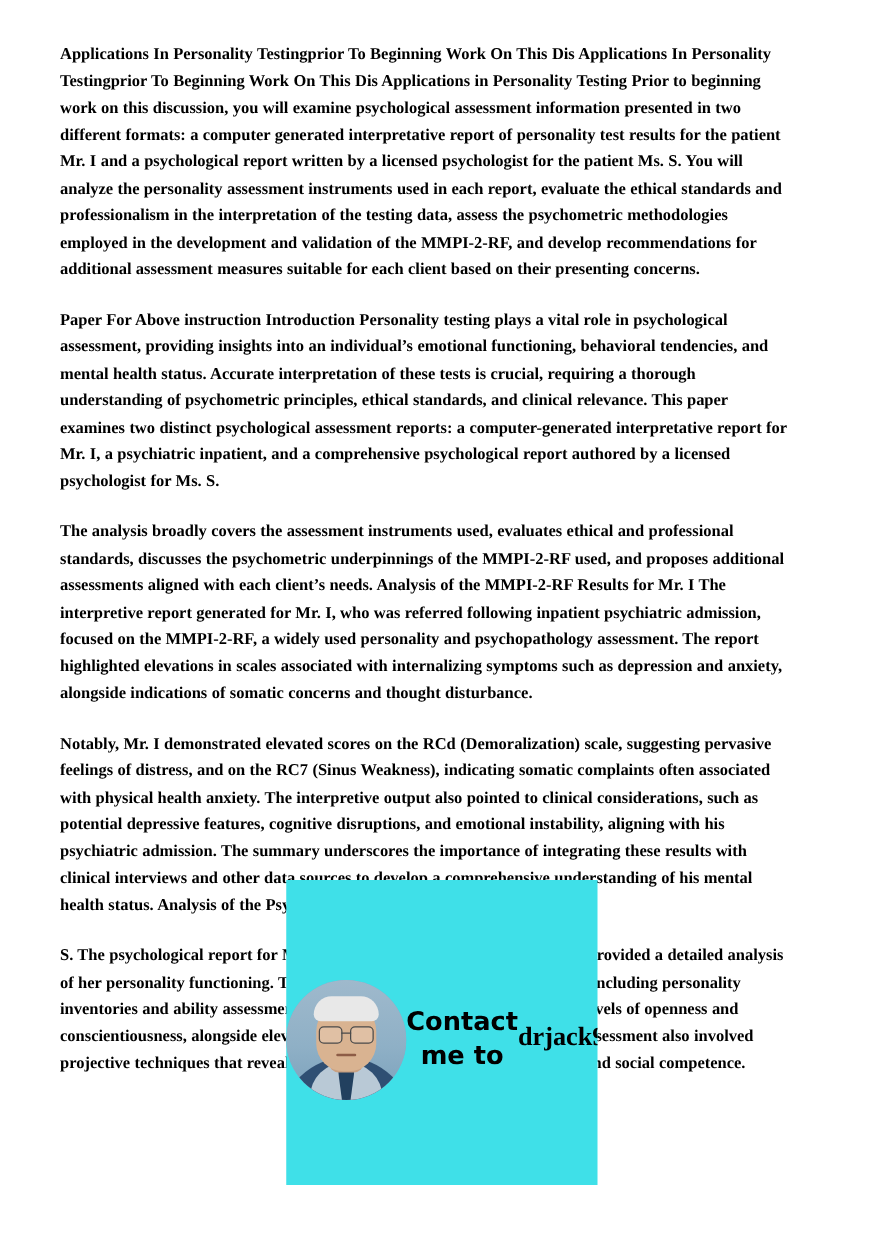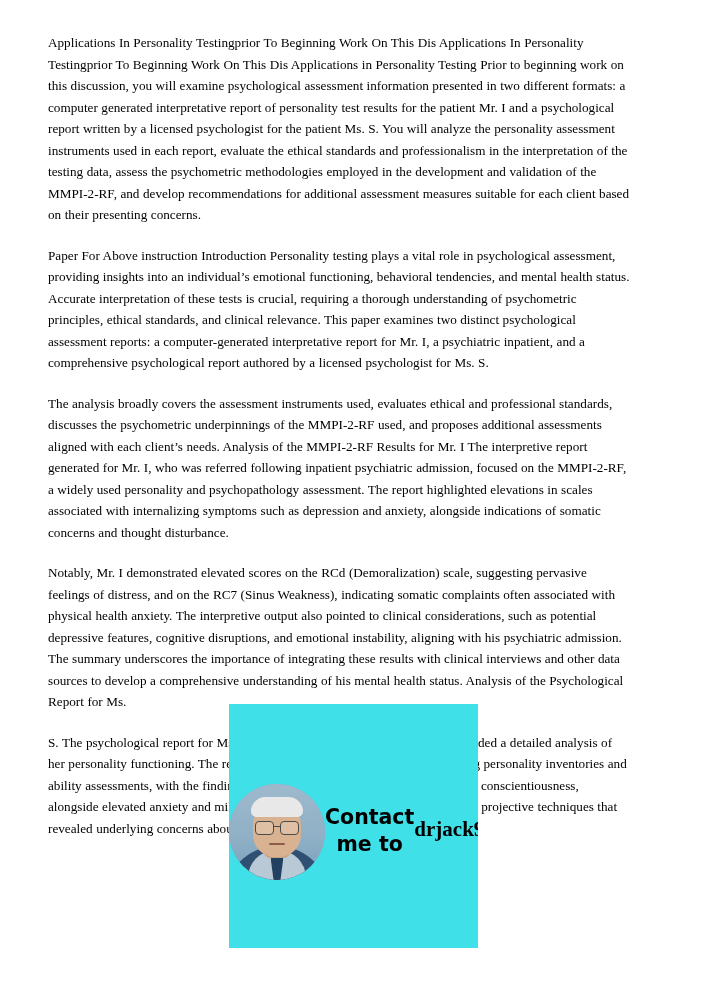--- a/index.html
+++ b/index.html
@@ -28,20 +28,21 @@
     left: 48px;
     top: 32px;
     width: 584px;
   }
   .para {
     font-size: 13.2px;
     line-height: 21.5px;
     text-align: left;
     margin: 0 0 19px 0;
     word-spacing: 0.2px;
+    font-weight: bold;
   }
   .para:last-child {
     margin-bottom: 0;
   }
   
   #overlay-card {
     position: absolute;
     left: 229px;
     top: 704px;
     width: 249px;

